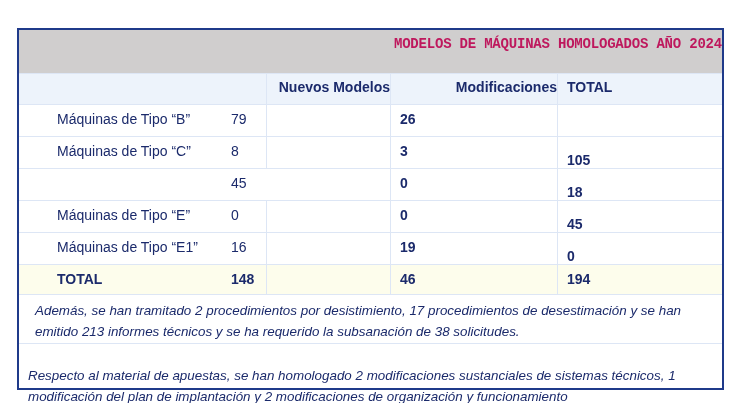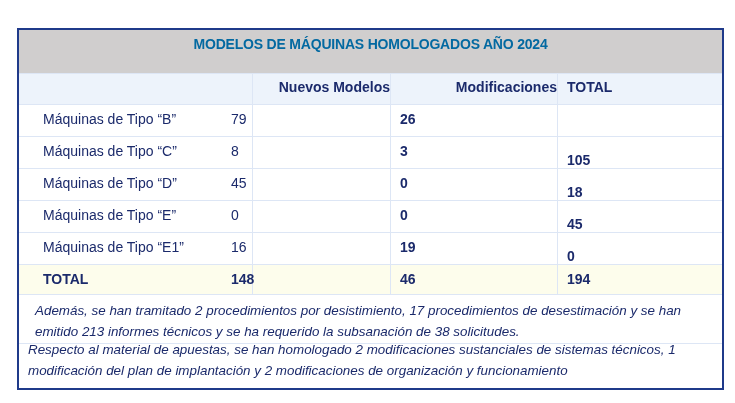--- a/index.html
+++ b/index.html
@@ -31,25 +31,25 @@
       width: 703px;
       height: 44px;
       background: #d0cece;
       border-bottom: 1px solid #dde6f5;
       box-sizing: border-box;
     }
     .title-text {
       position: absolute;
       left: 0; right: 0;
       top: 6px;
-      text-align: center;
-      font-family: Liberation Sans, sans-serif;
+      text-align: right;
+      font-family: Liberation Mono, monospace;
       font-weight: bold;
       font-size: 14px;
-      color: #0369a1;
+      color: #be185d;
       letter-spacing: -0.2px;
     }
     .row {
       position: absolute;
       left: 0;
       width: 703px;
       border-bottom: 1px solid #dde6f5;
       box-sizing: border-box;
     }
     .cell {
@@ -58,21 +58,21 @@
       box-sizing: border-box;
       border-right: 1px solid #dde6f5;
       font-size: 14px;
       line-height: 18px;
       padding-top: 5px;
       padding-left: 9px;
       white-space: nowrap;
       font-family: "Liberation Sans", sans-serif;
     }
     .cell.last { border-right: none; }
-    .c0 { left: 0; width: 234px; padding-left: 24px; }
+    .c0 { left: 14px; width: 234px; padding-left: 24px; }
     .c1 { left: 203px; width: 169px; }
     .c2 { left: 372px; width: 167px; font-weight: bold; }
     .c3 { left: 539px; width: 164px; }
     .hdr-row { background: #edf3fb; }
     .hdr-row .cell { font-weight: bold; padding-top: 4px; font-size: 14px; color: #1b2a6b; }
     .hdr-row .center { text-align: right; padding-left: 0; }
     .total-col { font-weight: bold; margin-top: 41px; }
     .sum-row { background: #fdfdec; }
     .sum-row .cell { font-weight: bold; }
     .note {
@@ -113,21 +113,20 @@
   </div>
 
   <div class="row" style="top:107px;height:32px;">
     <div class="cell c0">Máquinas de Tipo “C”</div>
     <div class="cell c1">8</div>
     <div class="cell c2">3</div>
     <div class="cell c3 last total-col">18</div>
   </div>
 
   <div class="row" style="top:139px;height:32px;">
-    <div class="cell c0">Máquinas de Tipo “D”</div>
     <div class="cell c1">45</div>
     <div class="cell c2">0</div>
     <div class="cell c3 last total-col">45</div>
   </div>
 
   <div class="row" style="top:171px;height:32px;">
     <div class="cell c0">Máquinas de Tipo “E”</div>
     <div class="cell c1">0</div>
     <div class="cell c2">0</div>
     <div class="cell c3 last total-col">0</div>
@@ -142,15 +141,15 @@
 
   <div class="row sum-row" style="top:235px;height:30px;">
     <div class="cell c0">TOTAL</div>
     <div class="cell c1">148</div>
     <div class="cell c2">46</div>
     <div class="cell c3 last">194</div>
   </div>
 
   <div class="note first" style="top:265px;height:49px;padding-left:16px;">Además, se han tramitado 2 procedimientos por desistimiento, 17 procedimientos de desestimación y se han emitido 213 informes técnicos y se ha requerido la subsanación de 38 solicitudes.</div>
 
-  <div class="note" style="top:304px;height:44px;">Respecto al material de apuestas, se han homologado 2 modificaciones sustanciales de sistemas técnicos, 1 modificación del plan de implantación y 2 modificaciones de organización y funcionamiento</div>
+  <div class="note" style="top:330px;height:44px;">Respecto al material de apuestas, se han homologado 2 modificaciones sustanciales de sistemas técnicos, 1 modificación del plan de implantación y 2 modificaciones de organización y funcionamiento</div>
 
 </div>
 
 </body></html>

